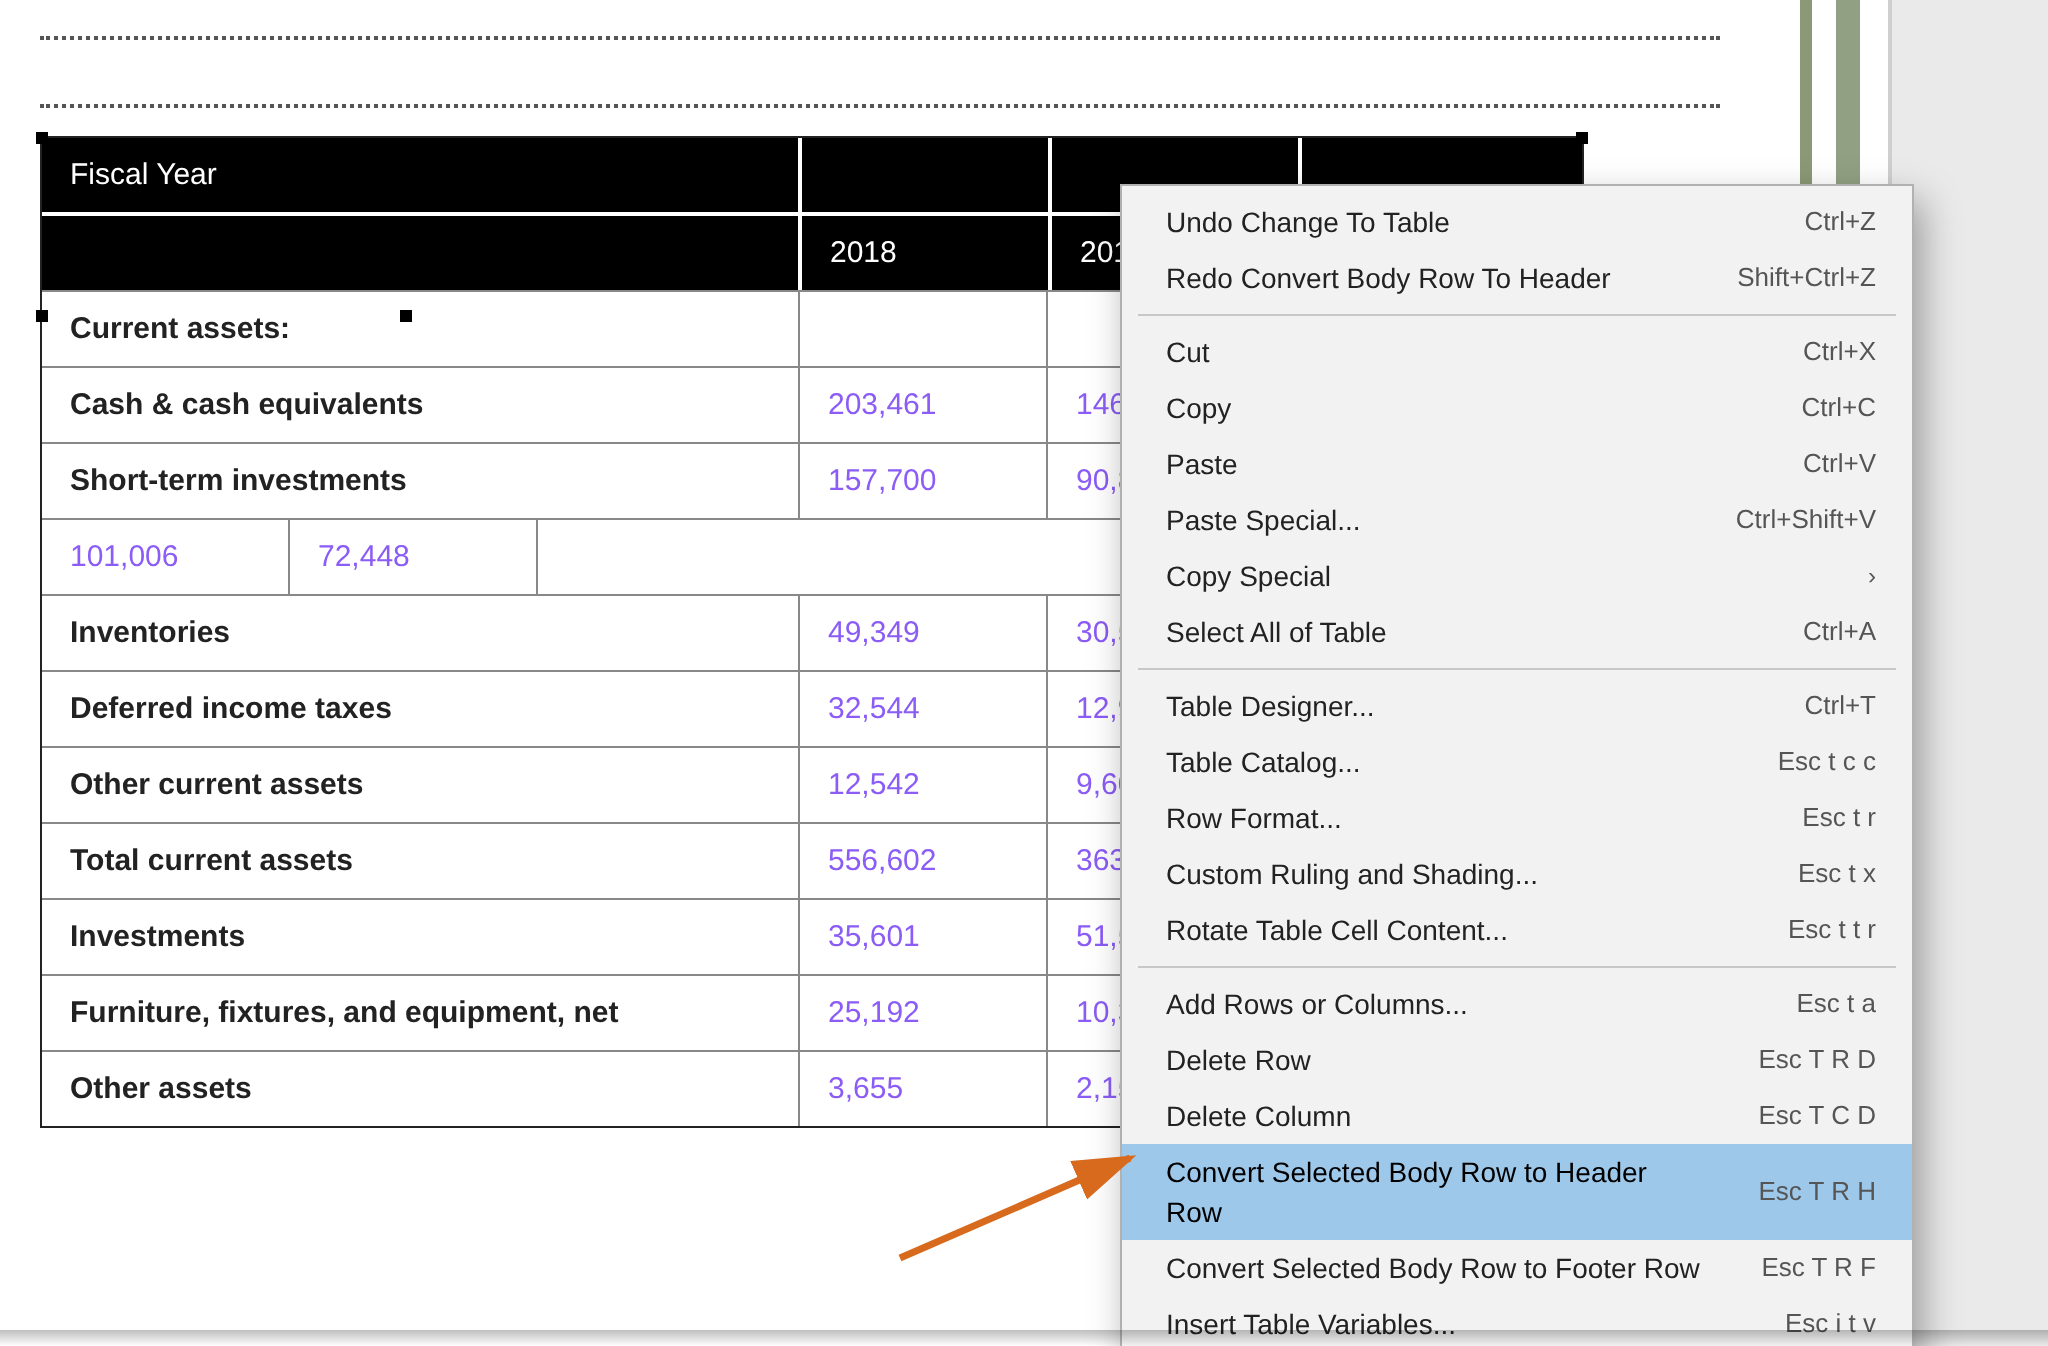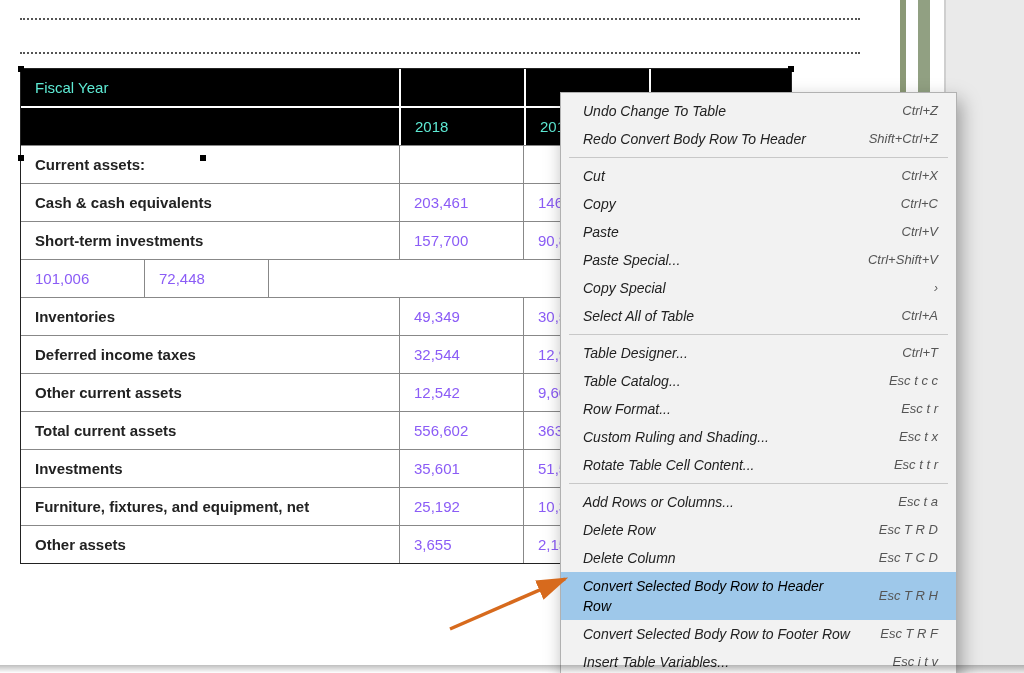--- a/index.html
+++ b/index.html
@@ -56,21 +56,21 @@
     left: 20px;
     top: 68px;
     width: 770px;
     border: 1px solid #222;
   }
 
   
   .hdr {
     display: flex;
     background: #000;
-    color: #5eead4;
+    color: #ffffff;
   }
   .hdr .c1 { width: 350px; padding: 10px 14px; }
   .hdr .cN { width: 95px; padding: 10px 14px; border-left: 2px solid #fff; }
   .hdr.row1 { border-bottom: 2px solid #fff; }
   .hdr .cN.empty { color:#000; } 
 
   
   .row {
     display: flex;
     border-top: 1px solid #888;
@@ -111,21 +111,20 @@
     color: #222;
     padding: 4px 0;
   }
   .context-menu .mi {
     display: flex;
     justify-content: space-between;
     align-items: center;
     padding: 4px 18px 4px 22px;
     line-height: 20px;
     cursor: default;
-    font-style: italic;
   }
   .context-menu .mi .shortcut {
     color: #555;
     font-size: 13px;
     margin-left: 24px;
     white-space: nowrap;
   }
   .context-menu .mi .arrow {
     color: #555;
     font-size: 12px;

